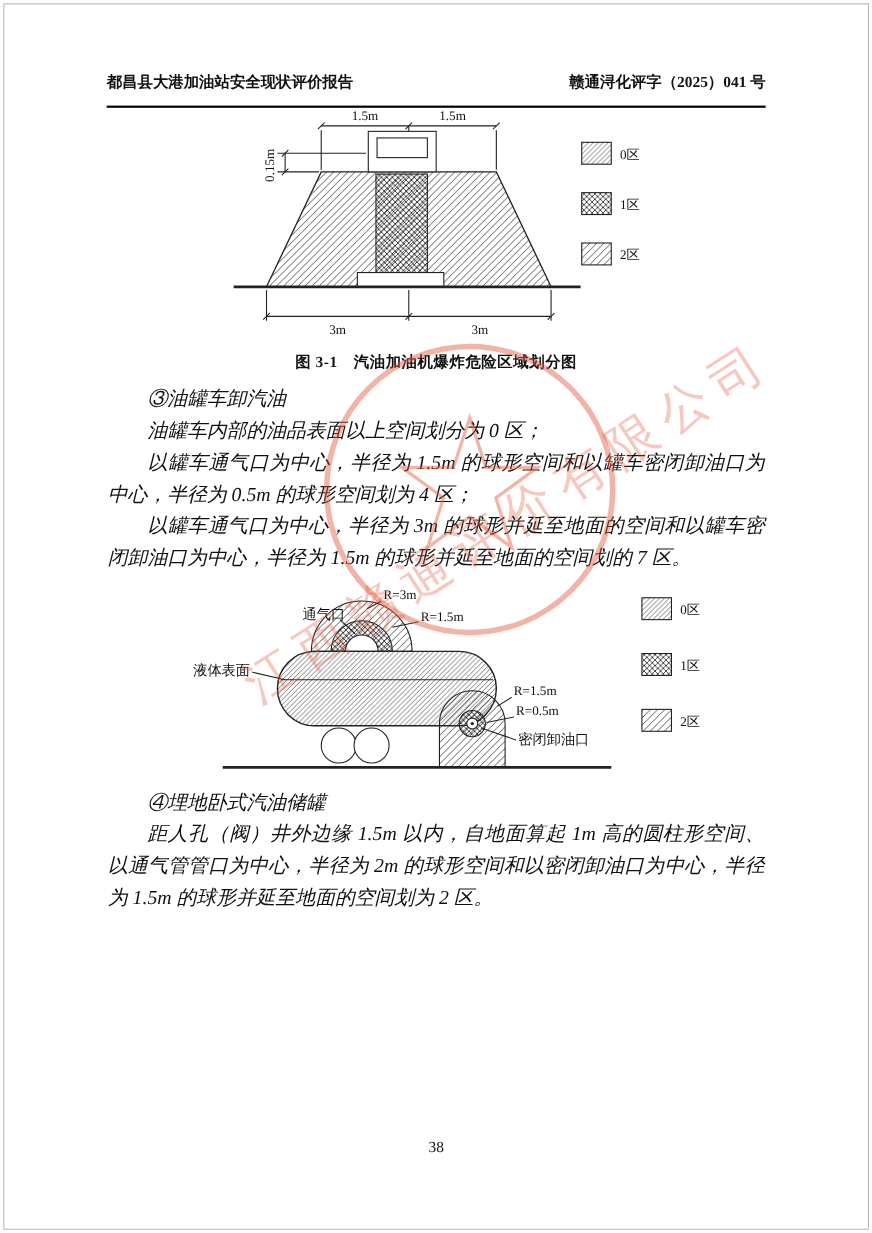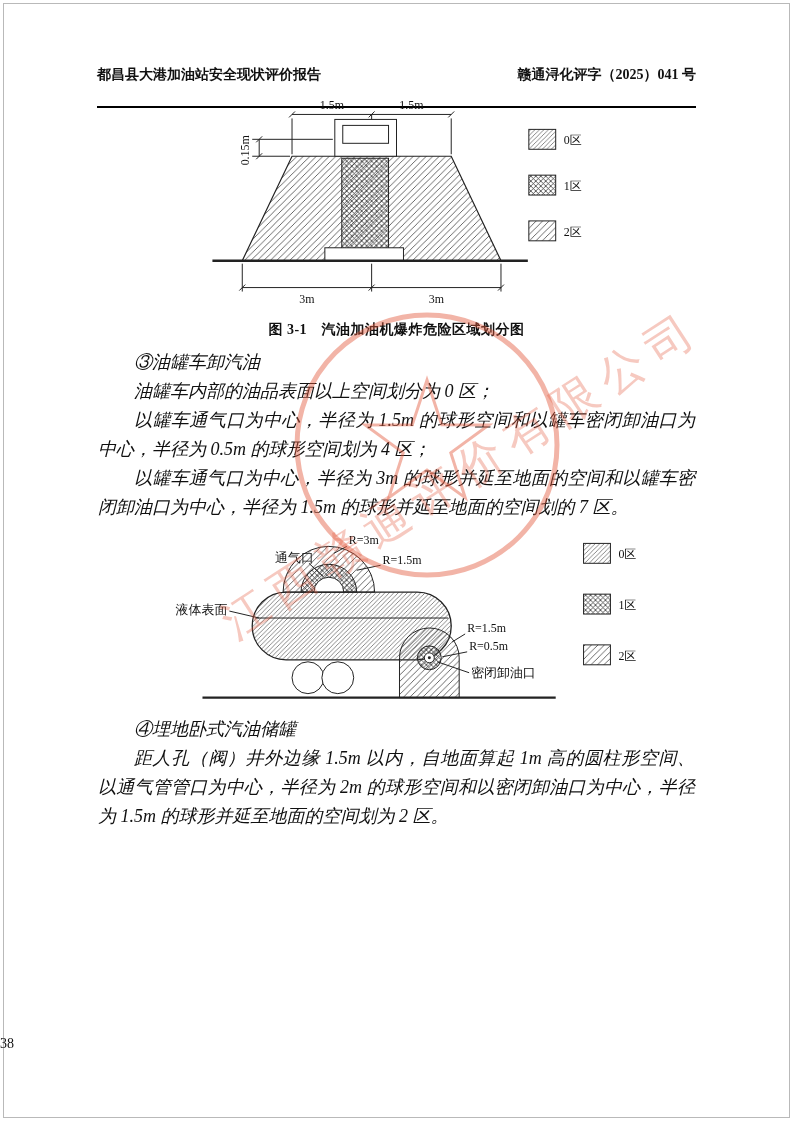--- a/index.html
+++ b/index.html
@@ -6,38 +6,38 @@
   html,body { background:#fff; }
   .page {
     position:relative; width:793px; height:1121px; margin:0 auto;
     background:#fff; color:#111; overflow:hidden;
     font-family:"Liberation Serif", serif;
   }
   .frame { position:absolute; inset:3px; border:1px solid #b9b9b9; pointer-events:none; }
   .header {
     position:absolute; top:66px; left:97px; width:599px;
     display:flex; justify-content:space-between; align-items:flex-end;
-    font-size:14px; font-weight:bold; padding-bottom:22px;
+    font-size:14px; font-weight:bold; padding-bottom:12px;
     border-bottom:2px solid #000;
   }
   .content { position:absolute; top:96px; left:98px; width:597px; }
   .figure svg { display:block; }
   .fig-caption {
     text-align:center; font-weight:bold; font-size:14px;
     margin:10px 0 9px; letter-spacing:0.5px;
   }
   .para {
     font-size:18px; line-height:29px; text-align:justify;
     text-indent:2em; color:#101010;font-style:italic;
   }
   .diagram-label { font-size:12px; fill:#111; }
   .diagram-label-cn { font-size:13px; fill:#111; }
   .footer {
     position:absolute; top:1036px; left:0; width:100%;
-    text-align:left; font-size:14px;
+    text-align:center; font-size:14px;
   }
   .watermark { position:absolute; inset:0; pointer-events:none; z-index:5; }
 </style>
 </head>
 <body>
 
 <div class="page">
   <div class="frame"></div>
 
   <div class="header">

